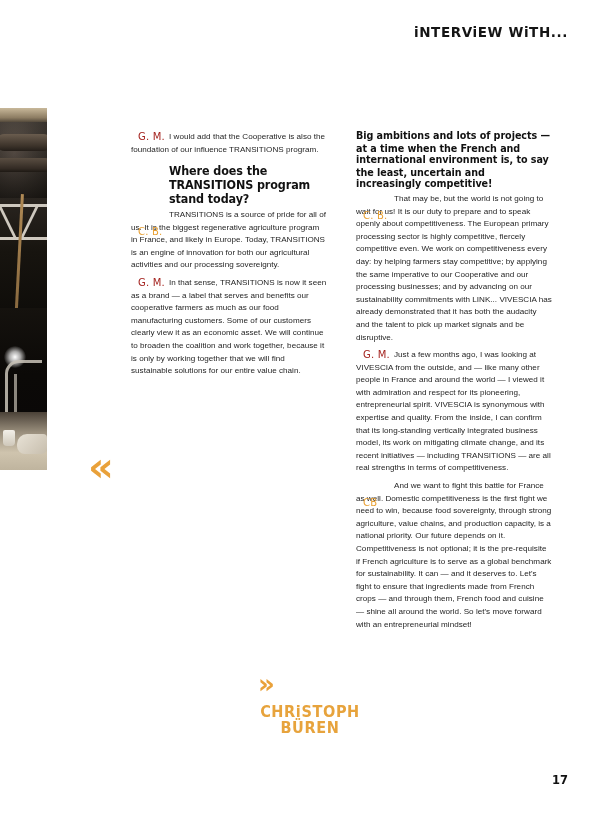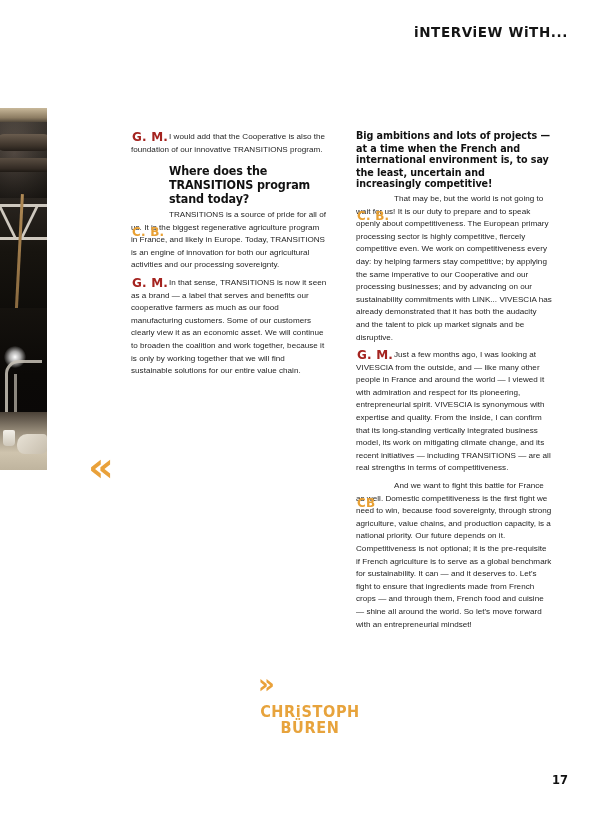--- a/index.html
+++ b/index.html
@@ -130,25 +130,25 @@
   }
   .col-left  { left: 131px; top: 131px; width: 196px; }
   .col-right { left: 356px; top: 131px; width: 196px; }
 
   .qa {
     position: relative;
     margin-bottom: 5px;
   }
   .qa .speaker {
     position: absolute;
-    left: 1px;
+    left: 7px;
     top: 0.4px;
     font-family: "DejaVu Sans", sans-serif;
-    font-weight: 700;
-    font-size: 12px;
+    font-weight: 400;
+    font-size: 10px;
     letter-spacing: 0.2px;
     transform: scaleY(1.06);
   }
   .sp-gm { color: #a4231f; }
   .sp-cb { color: #e8a033; margin-top: 17px; }
 
   .qa p {
     margin: 0;
     text-align: left;
   }
@@ -261,21 +261,21 @@
   <div class="ph-layer ph-rail2"></div>
   <div class="ph-layer ph-bottom"></div>
   <div class="ph-layer ph-bucket"></div>
   <div class="ph-layer ph-hand"></div>
 </div>
 
 <div class="col col-left">
 
   <div class="qa">
     <span class="speaker sp-gm">G. M.</span>
-    <p class="indent-lines">I would add that the Cooperative is also the foundation of our innovative TRANSITIONS program.</p>
+    <p class="indent-lines">I would add that the Cooperative is also the foundation of our influence TRANSITIONS program.</p>
   </div>
 
   <div class="sub-heading">Where does the TRANSITIONS program stand today?</div>
 
   <div class="qa">
     <span class="speaker sp-cb">C. B.</span>
     <p class="indent-lines">TRANSITIONS is a source of pride for all of us. It is the biggest regenerative agriculture program in France, and likely in Europe. Today, TRANSITIONS is an engine of innovation for both our agricultural activities and our processing sovereignty.</p>
   </div>
 
   <div class="qa">

